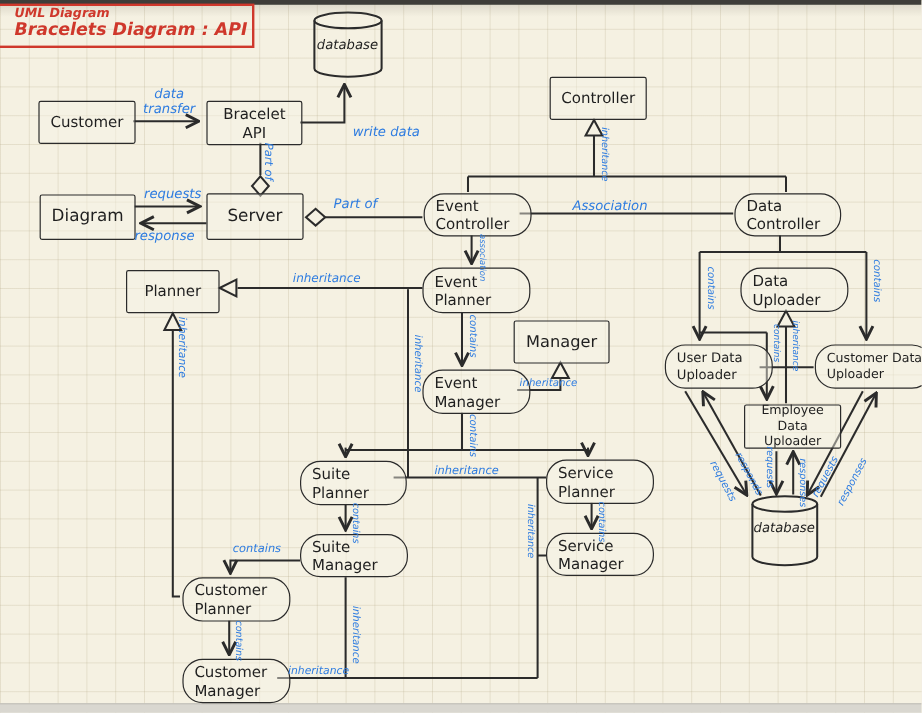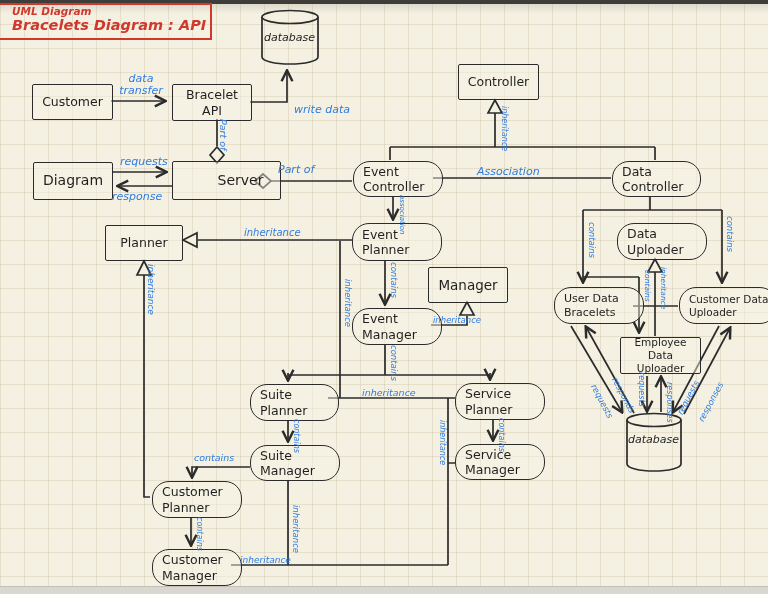--- a/index.html
+++ b/index.html
@@ -101,35 +101,35 @@
 
   <div id="titlebox"></div>
   <div id="title1">UML Diagram</div>
   <div id="title2">Bracelets Diagram : API</div>
 
   <div class="node" style="left:32px;top:84px;width:79px;height:34px;">Customer</div>
   <div class="node" style="left:172px;top:84px;width:78px;height:35px;">Bracelet
 API</div>
   <div class="node" style="left:458px;top:64px;width:79px;height:34px;">Controller</div>
   <div class="node" style="left:33px;top:162px;width:78px;height:36px;font-size:14px;">Diagram</div>
-  <div class="node" style="left:172px;top:161px;width:79px;height:37px;font-size:14px;padding-left:28px;">Server</div>
+  <div class="node" style="left:172px;top:161px;width:79px;height:37px;font-size:14px;">Server</div>
   <div class="node l" style="left:353px;top:161px;width:79px;height:34px;">Event
 Controller</div>
   <div class="node l" style="left:612px;top:161px;width:78px;height:34px;">Data
 Controller</div>
   <div class="node" style="left:105px;top:225px;width:76px;height:34px;">Planner</div>
   <div class="node l" style="left:352px;top:223px;width:79px;height:36px;">Event
 Planner</div>
   <div class="node l" style="left:617px;top:223px;width:79px;height:35px;">Data
 Uploader</div>
   <div class="node" style="left:428px;top:267px;width:78px;height:34px;font-size:13.5px;">Manager</div>
   <div class="node l" style="left:352px;top:308px;width:79px;height:35px;">Event
 Manager</div>
   <div class="node l" style="left:554px;top:287px;width:79px;height:35px;font-size:11px;">User Data
-Bracelets</div>
+Uploader</div>
   <div class="node l sm" style="left:679px;top:287px;width:87px;height:35px;">Customer Data
 Uploader</div>
   <div class="node sm" style="left:620px;top:337px;width:79px;height:35px;">Employee Data
 Uploader</div>
   <div class="node l" style="left:250px;top:384px;width:78px;height:35px;">Suite
 Planner</div>
   <div class="node l" style="left:455px;top:383px;width:79px;height:35px;">Service
 Planner</div>
   <div class="node l" style="left:250px;top:445px;width:79px;height:34px;">Suite
 Manager</div>

